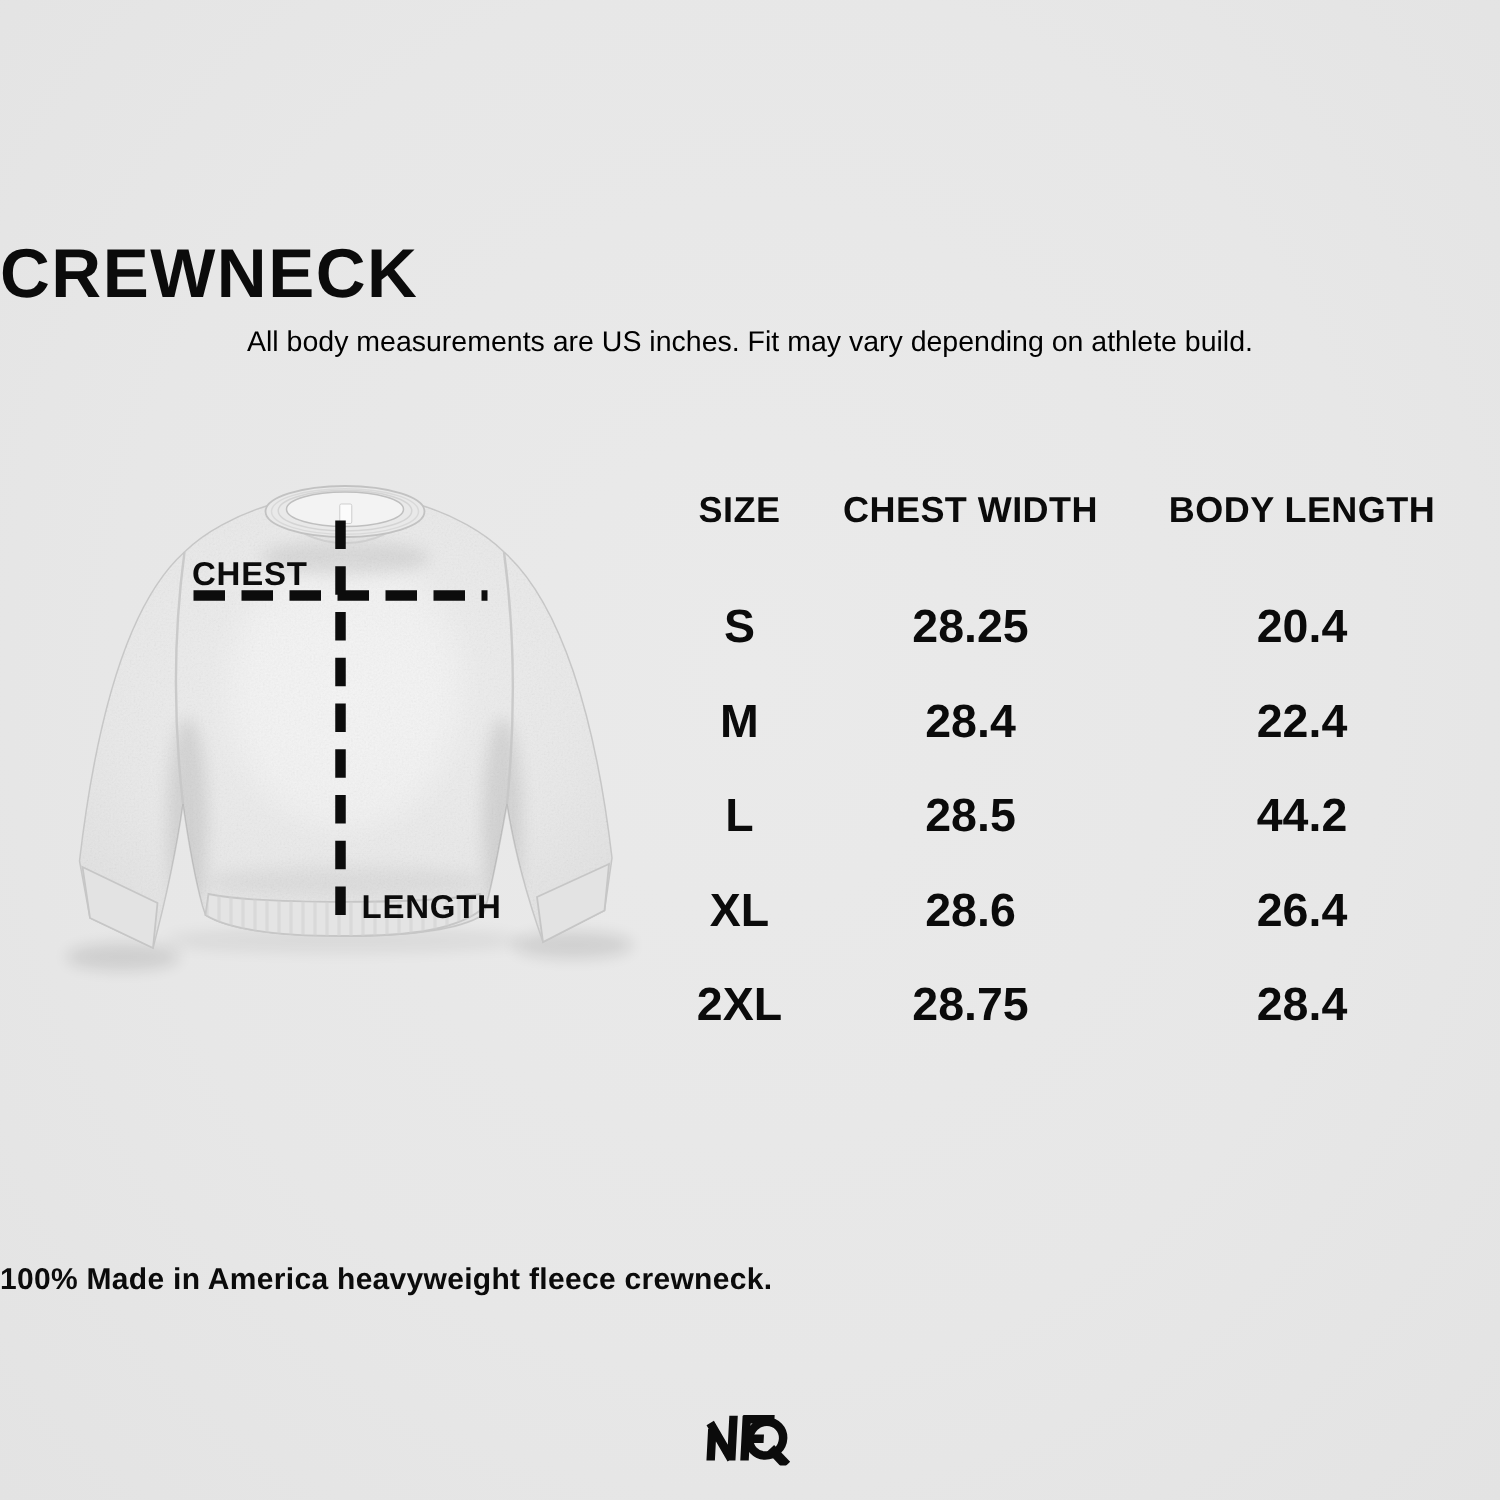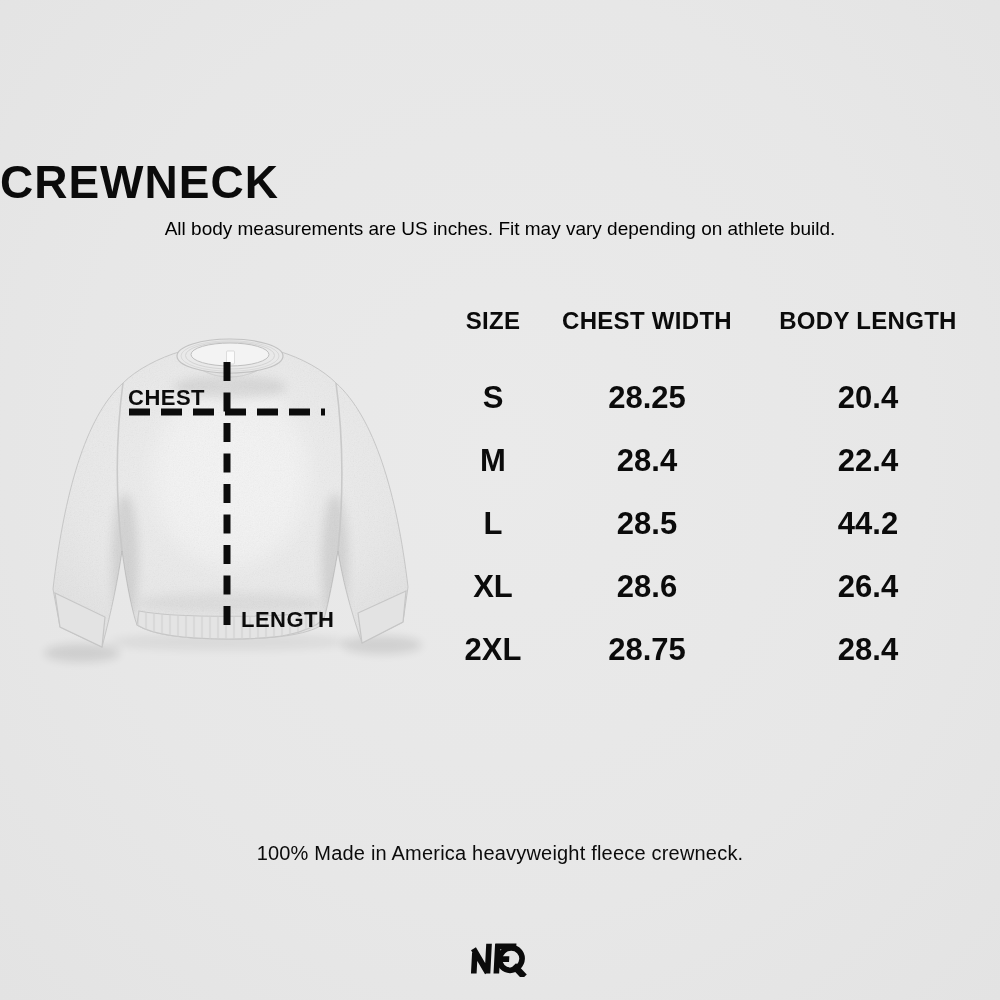--- a/index.html
+++ b/index.html
@@ -11,36 +11,36 @@
   .canvas{position:absolute;inset:0;
     background:radial-gradient(ellipse at 50% 45%, #eaeaea 0%, #e7e7e7 60%, #e3e3e3 100%);}
   .title{
     position:absolute;top:159px;left:0;width:100%;
     font-size:46px;font-weight:bold;letter-spacing:1px;line-height:1;
   }
   .subtitle{
     position:absolute;top:218px;left:0;width:100%;text-align:center;
     font-size:19px;font-weight:400;color:#000000;line-height:1.2;
   }
-  .size-table{position:absolute;left:440px;top:292px;width:548px}
+  .size-table{position:absolute;left:440px;top:312px;width:548px}
   .thead,.trow{display:grid;grid-template-columns:106px 202px 240px;align-items:center}
   .thead{height:58px}
   .th{text-align:center;font-size:24px;font-weight:bold;letter-spacing:.3px;white-space:nowrap}
   .tbody{margin-top:16px}
   .trow{height:63px}
   .td{text-align:center;font-size:31px;font-weight:bold}
-  .diagram{position:absolute;left:22px;top:325px;width:420px;height:350px}
+  .diagram{position:absolute;left:22px;top:310px;width:420px;height:350px}
   .diagram svg{display:block;width:420px;height:350px}
   .measure-label{
     font-family:"Liberation Sans",sans-serif;font-weight:bold;
     font-size:22px;fill:#0c0c0c;letter-spacing:.5px;
   }
   .footer{
-    position:absolute;top:842px;left:0;width:100%;text-align:center;
-    font-size:20px;font-weight:normal;letter-spacing:.2px;
+    position:absolute;top:842px;left:0;width:100%;text-align:left;
+    font-size:20px;font-weight:bold;letter-spacing:.2px;
   }
   .logo{position:absolute;left:470px;top:938px;width:60px;height:40px}
   .logo svg{display:block;width:58px;height:39px}
 </style>
 </head>
 <body>
 
 <div class="canvas"></div>
 
 <div class="title">CREWNECK</div>

